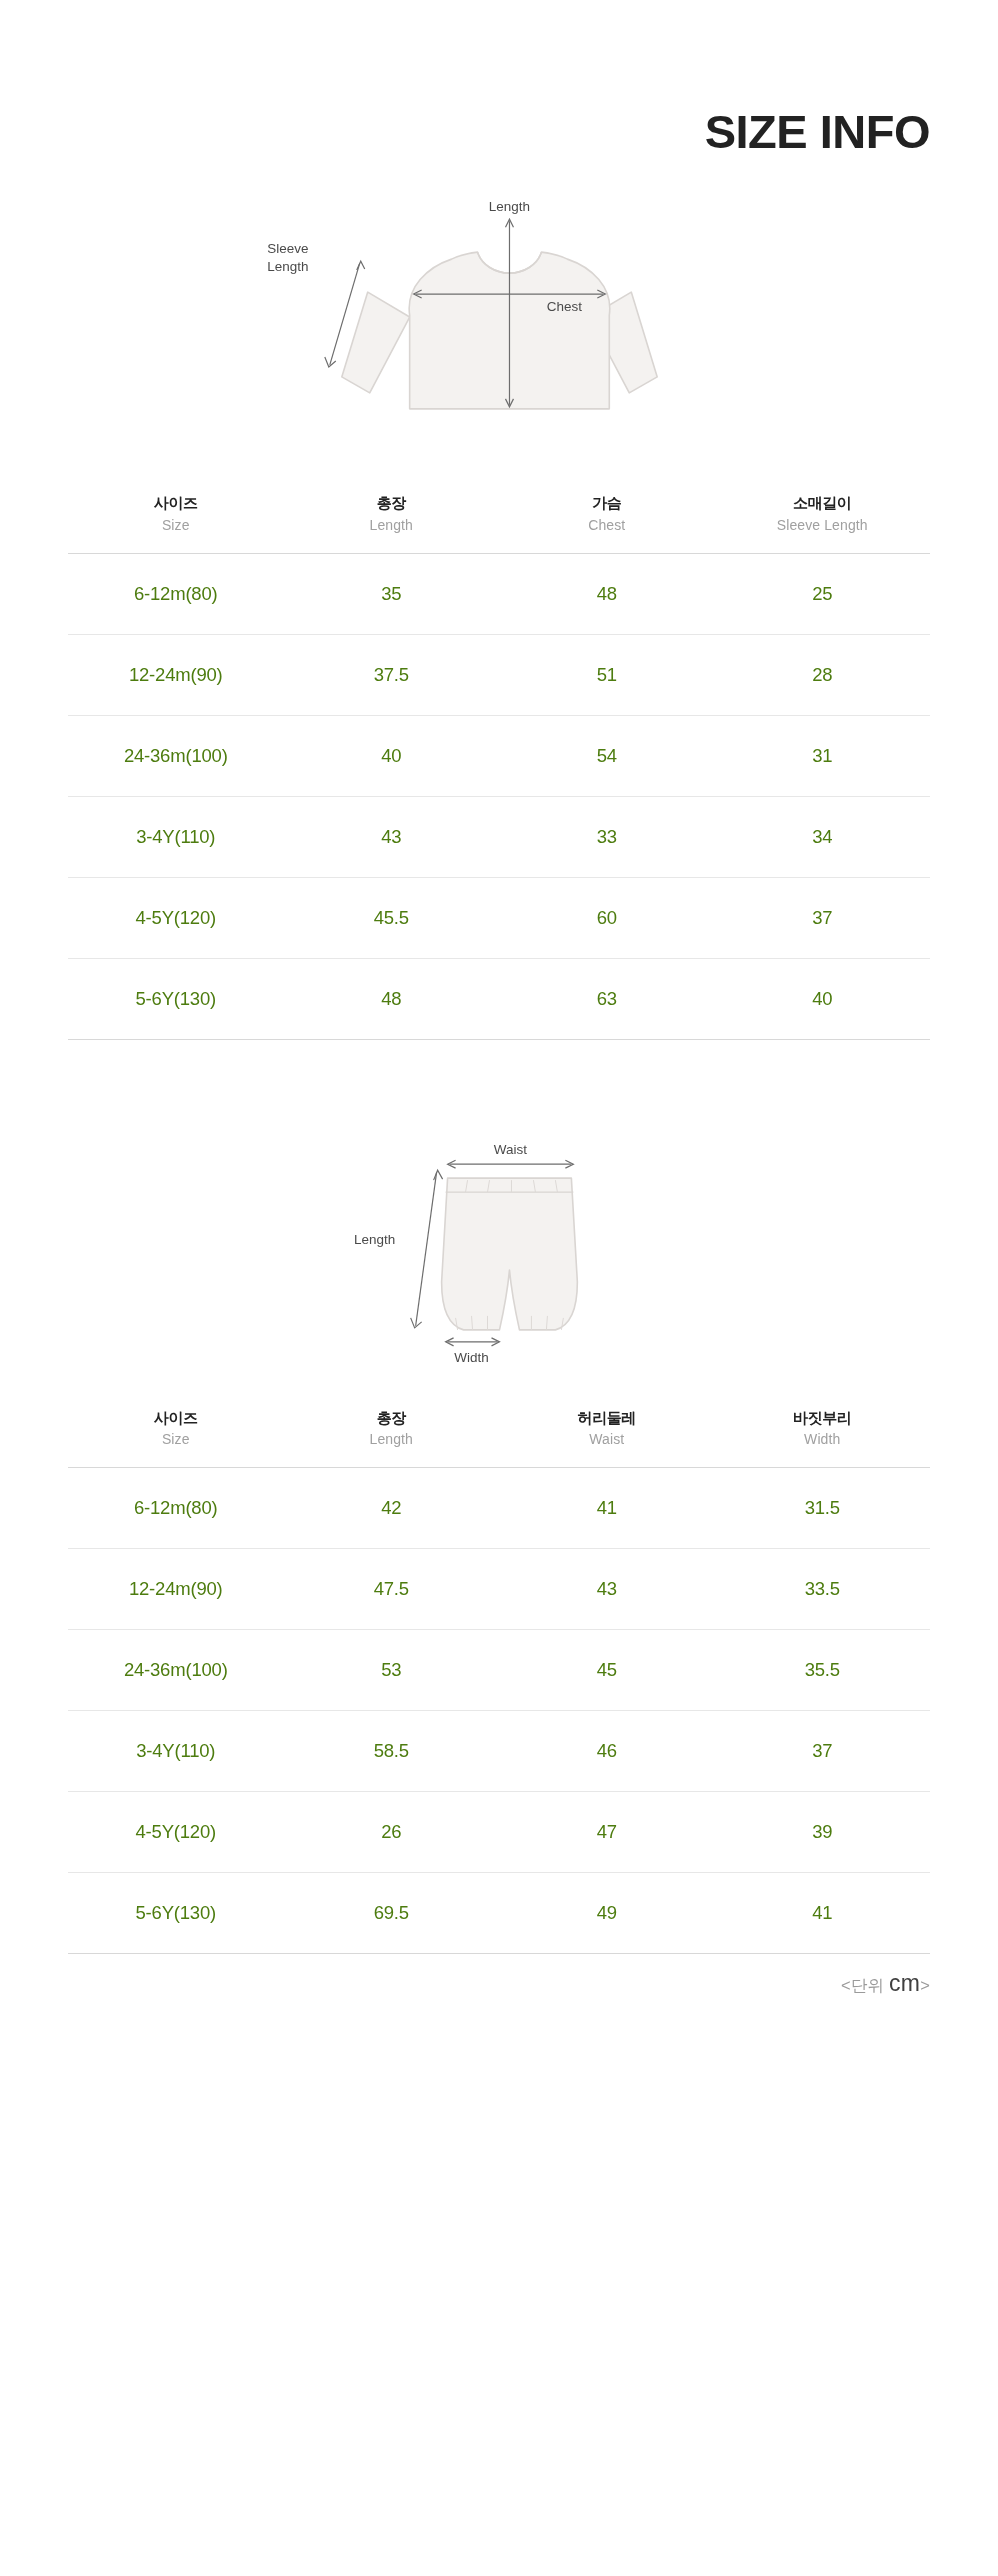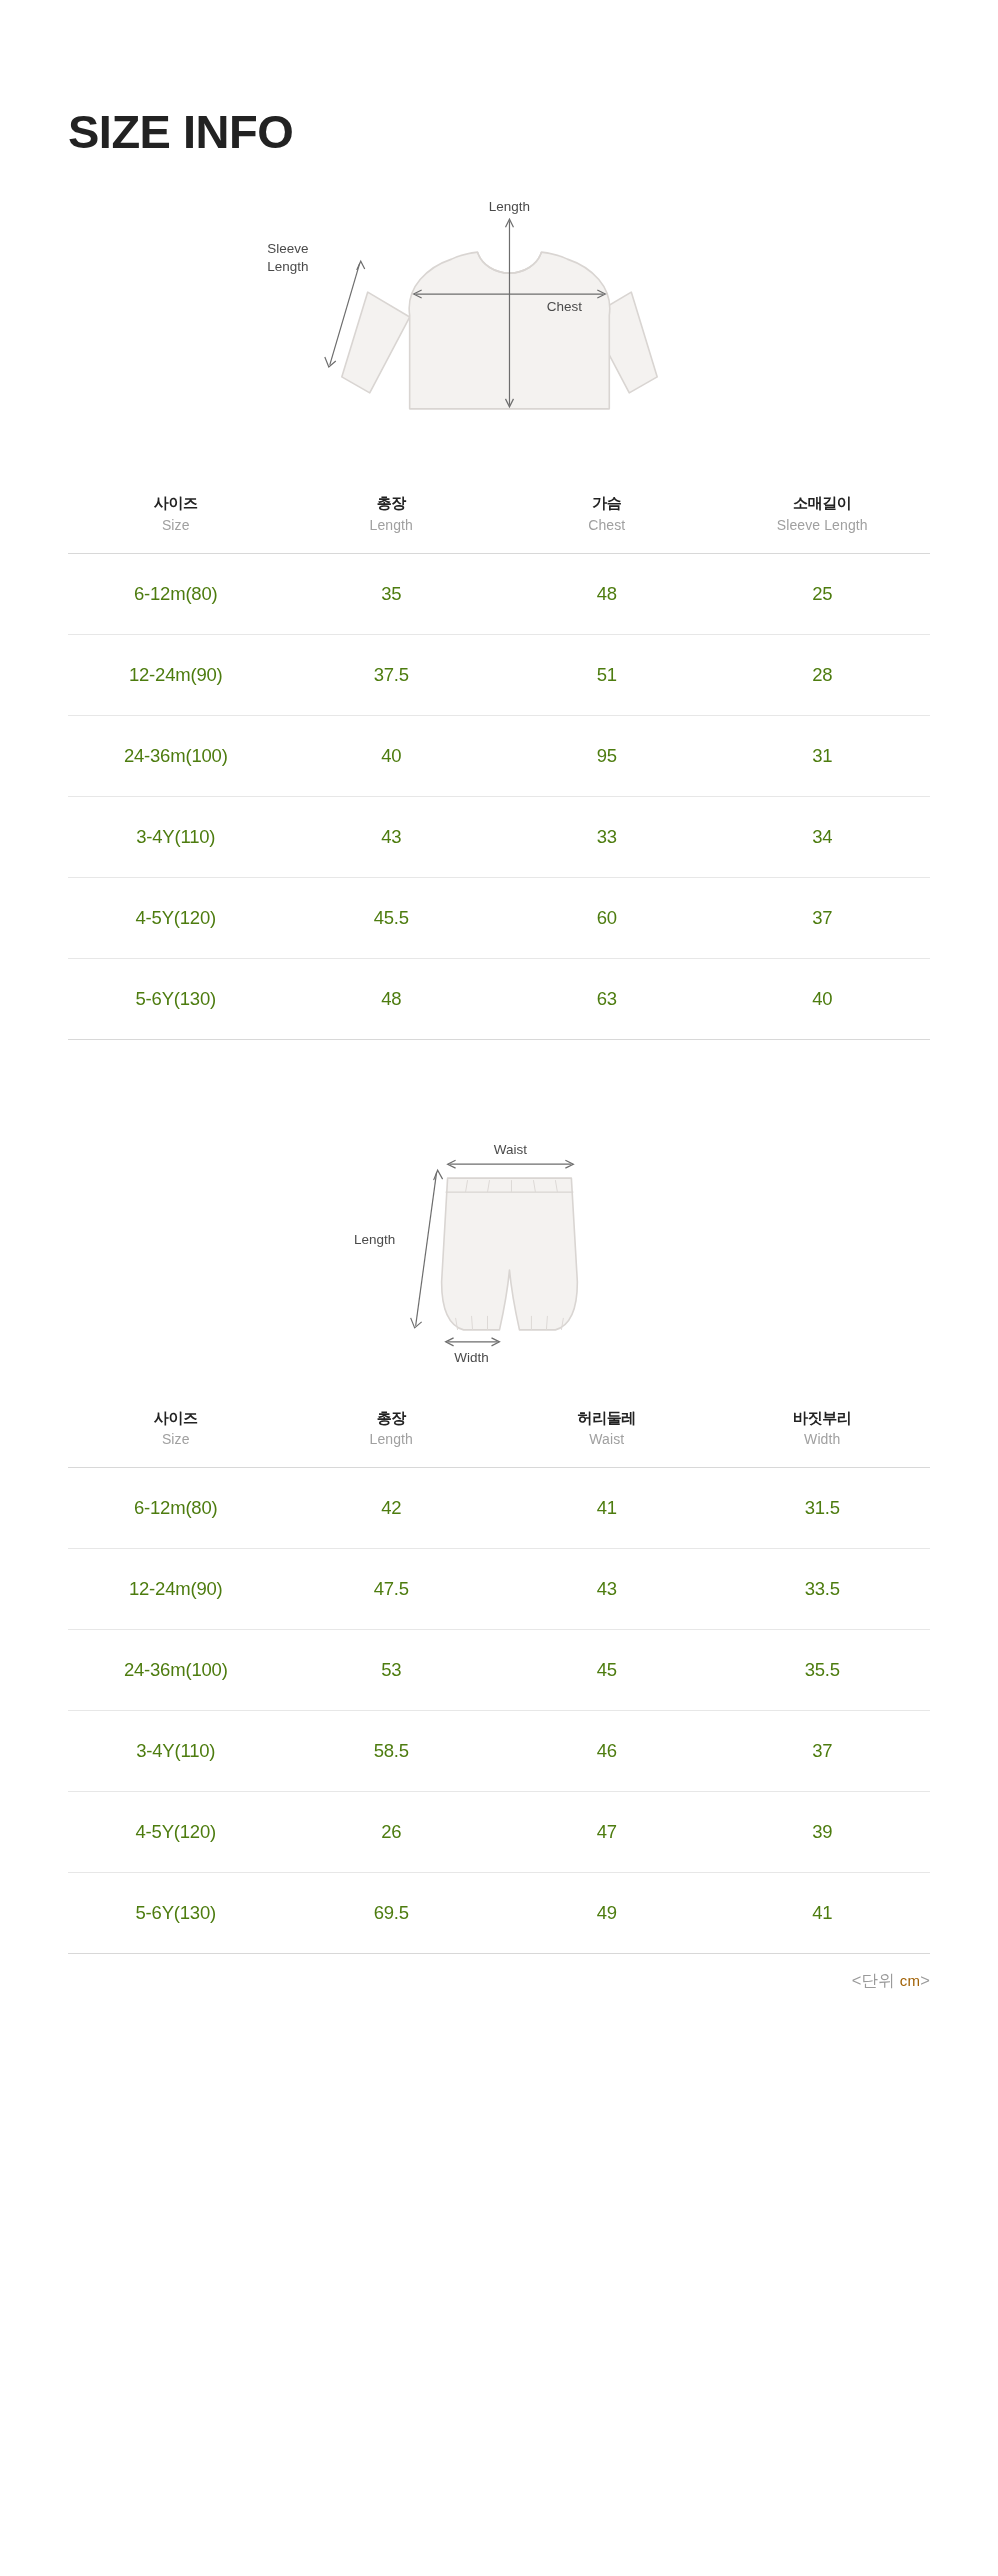--- a/index.html
+++ b/index.html
@@ -22,20 +22,21 @@
     position: relative;
   }
   
   .title {
     font-size: 47px;
     font-weight: bold;
     letter-spacing: -0.5px;
     color: #222222;
     margin: 108px 0 0 0;
     line-height: 1;
+    text-align: right;
   }
   .intro {
     margin-top: 46px;
   }
   .intro-line {
     font-size: 20.5px;
     line-height: 1.72;
     color: #2e2e2e;
     letter-spacing: -0.3px;
   }
@@ -101,22 +102,22 @@
 
   .unit-row {
     width: 100%;
     text-align: right;
     font-size: 16.5px;
     color: #9a9a9a;
     margin-top: 16px;
     letter-spacing: 0.2px;
   }
   .unit-row .cm {
-    font-size: 15px;
-    color: #a16207;
+    font-size: 23px;
+    color: #404040;
     font-weight: normal;
   }
   .spacer-1 { height: 42px; }
   svg text {
     font-family: "Liberation Sans", sans-serif;
     fill: #4a4a4a;
   }
 </style>
 </head>
 <body>
@@ -197,21 +198,21 @@
       </tr>
       <tr>
         <td>12-24m(90)</td>
         <td>37.5</td>
         <td>51</td>
         <td>28</td>
       </tr>
       <tr>
         <td>24-36m(100)</td>
         <td>40</td>
-        <td>95</td>
+        <td>54</td>
         <td>31</td>
       </tr>
       <tr>
         <td>3-4Y(110)</td>
         <td>43</td>
         <td>33</td>
         <td>34</td>
       </tr>
       <tr>
         <td>4-5Y(120)</td>

